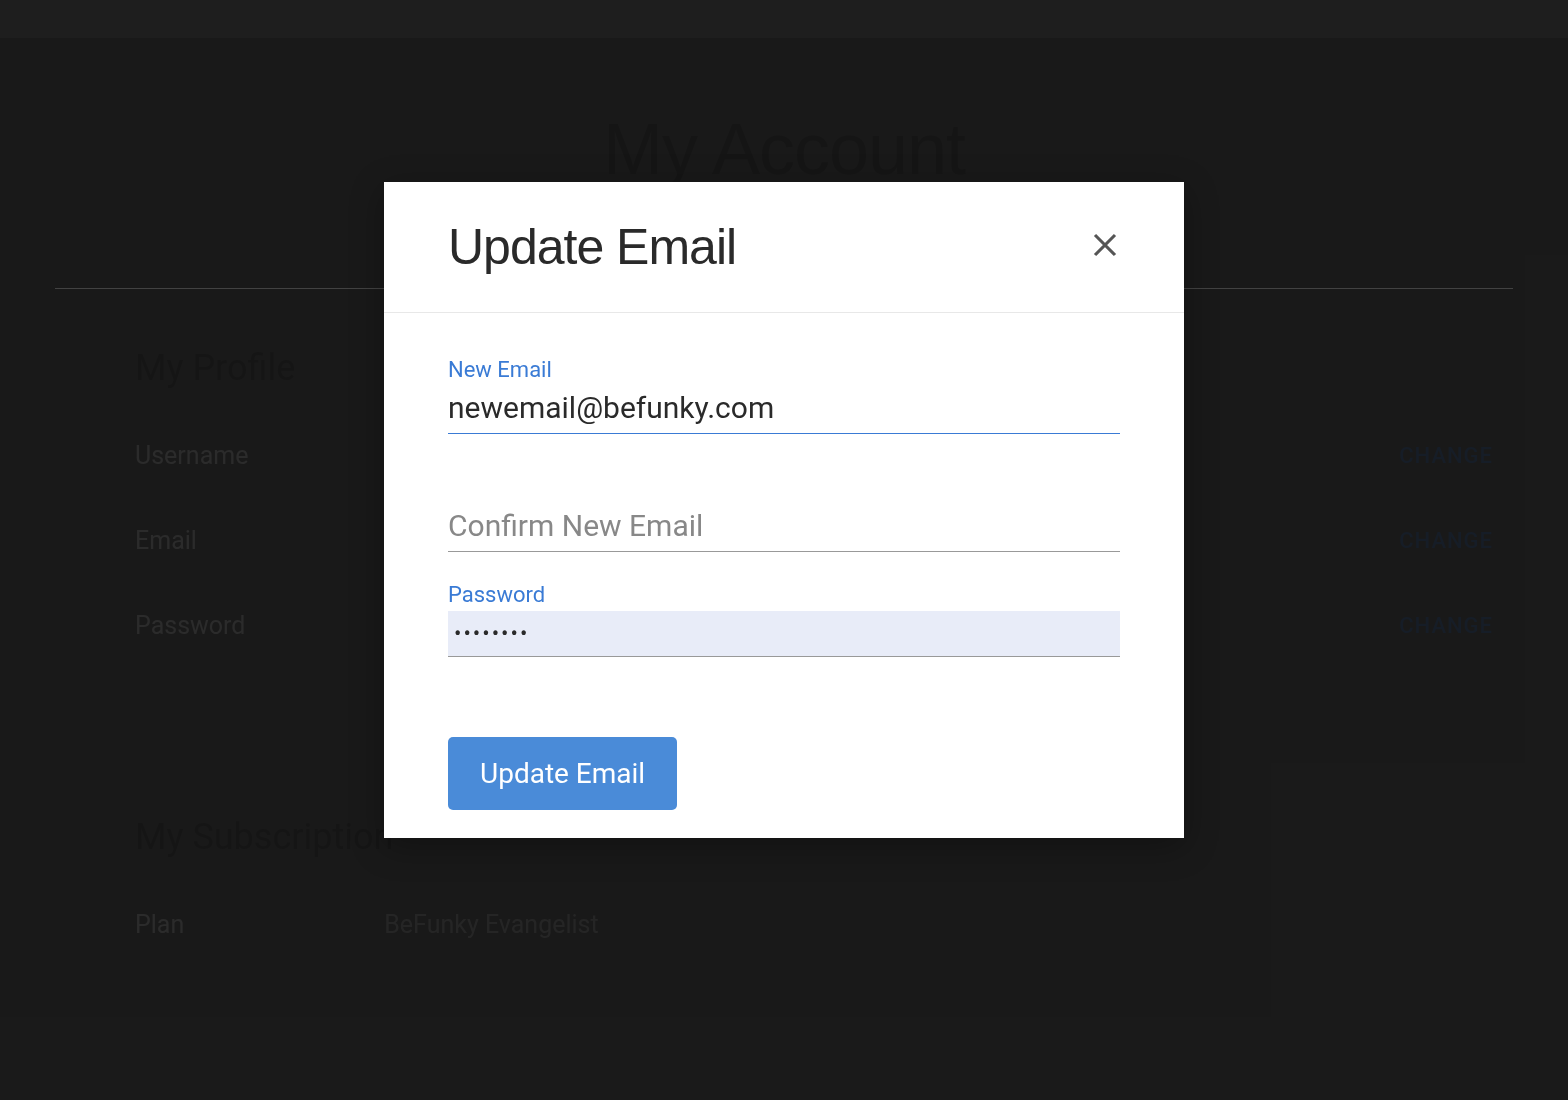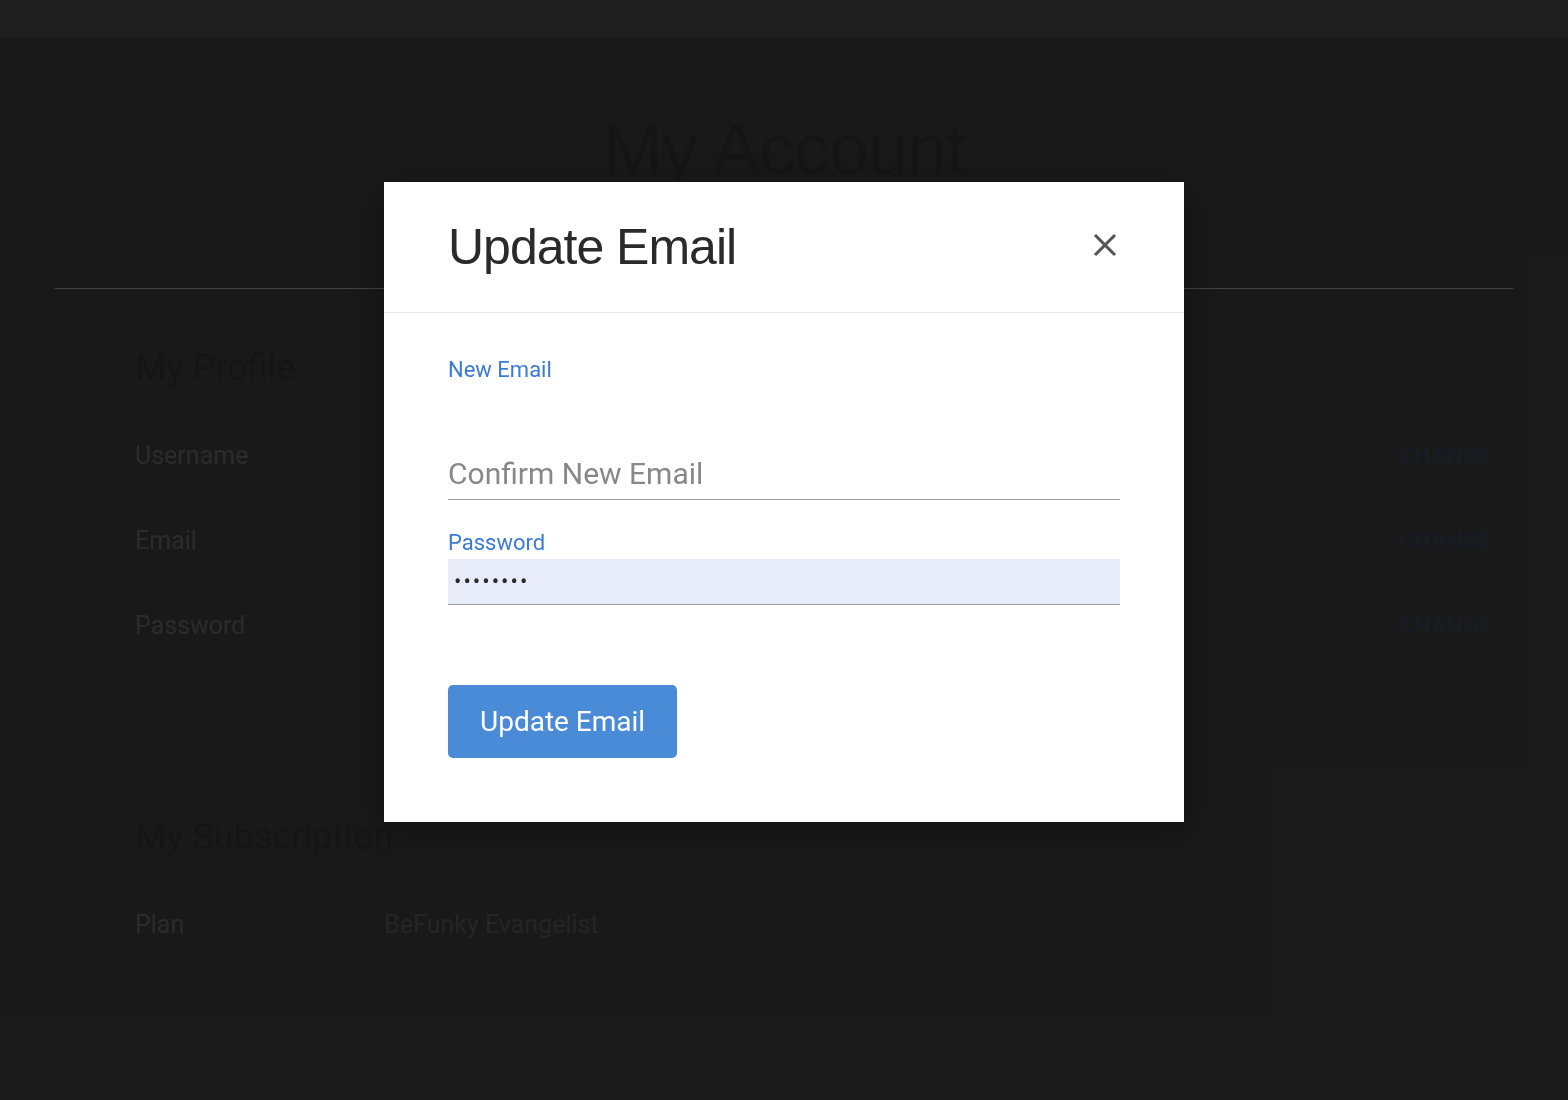--- a/index.html
+++ b/index.html
@@ -137,21 +137,21 @@
     }
     
     .modal-close svg {
       width: 30px;
       height: 30px;
       stroke: #555;
       stroke-width: 2.5;
     }
     
     .modal-body {
-      padding: 44px 64px 64px 64px;
+      padding: 44px 64px 28px 64px;
     }
     
     .form-group {
       position: relative;
       margin-bottom: 30px;
     }
     
     .form-group.focused {
       margin-bottom: 70px;
     }
@@ -276,20 +276,21 @@
     <div class="modal-close">
       <svg viewBox="0 0 24 24" fill="none">
         <path d="M4 4 L20 20 M20 4 L4 20"></path>
       </svg>
     </div>
   </div>
 
   <div class="modal-body">
     <div class="form-group focused">
       <label class="floating-label">New Email</label>
+      <input type="text" class="text-input" value="newemail@befunky.com" style="">
     </div>
     
     <div class="form-group">
       <input type="text" class="placeholder-input" placeholder="Confirm New Email" style="">
     </div>
     
     <div class="form-group last">
       <label class="floating-label">Password</label>
       <input type="text" class="password-input" value="••••••••" style="">
     </div>

